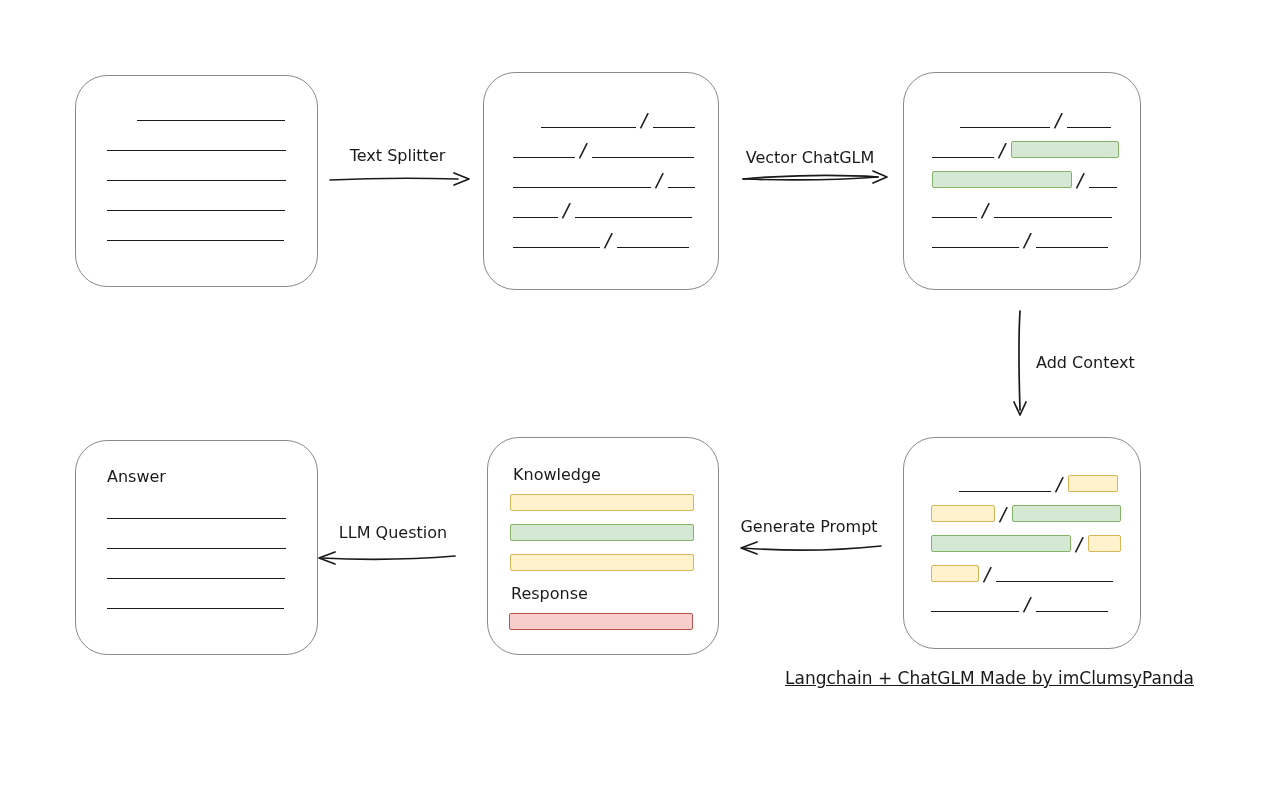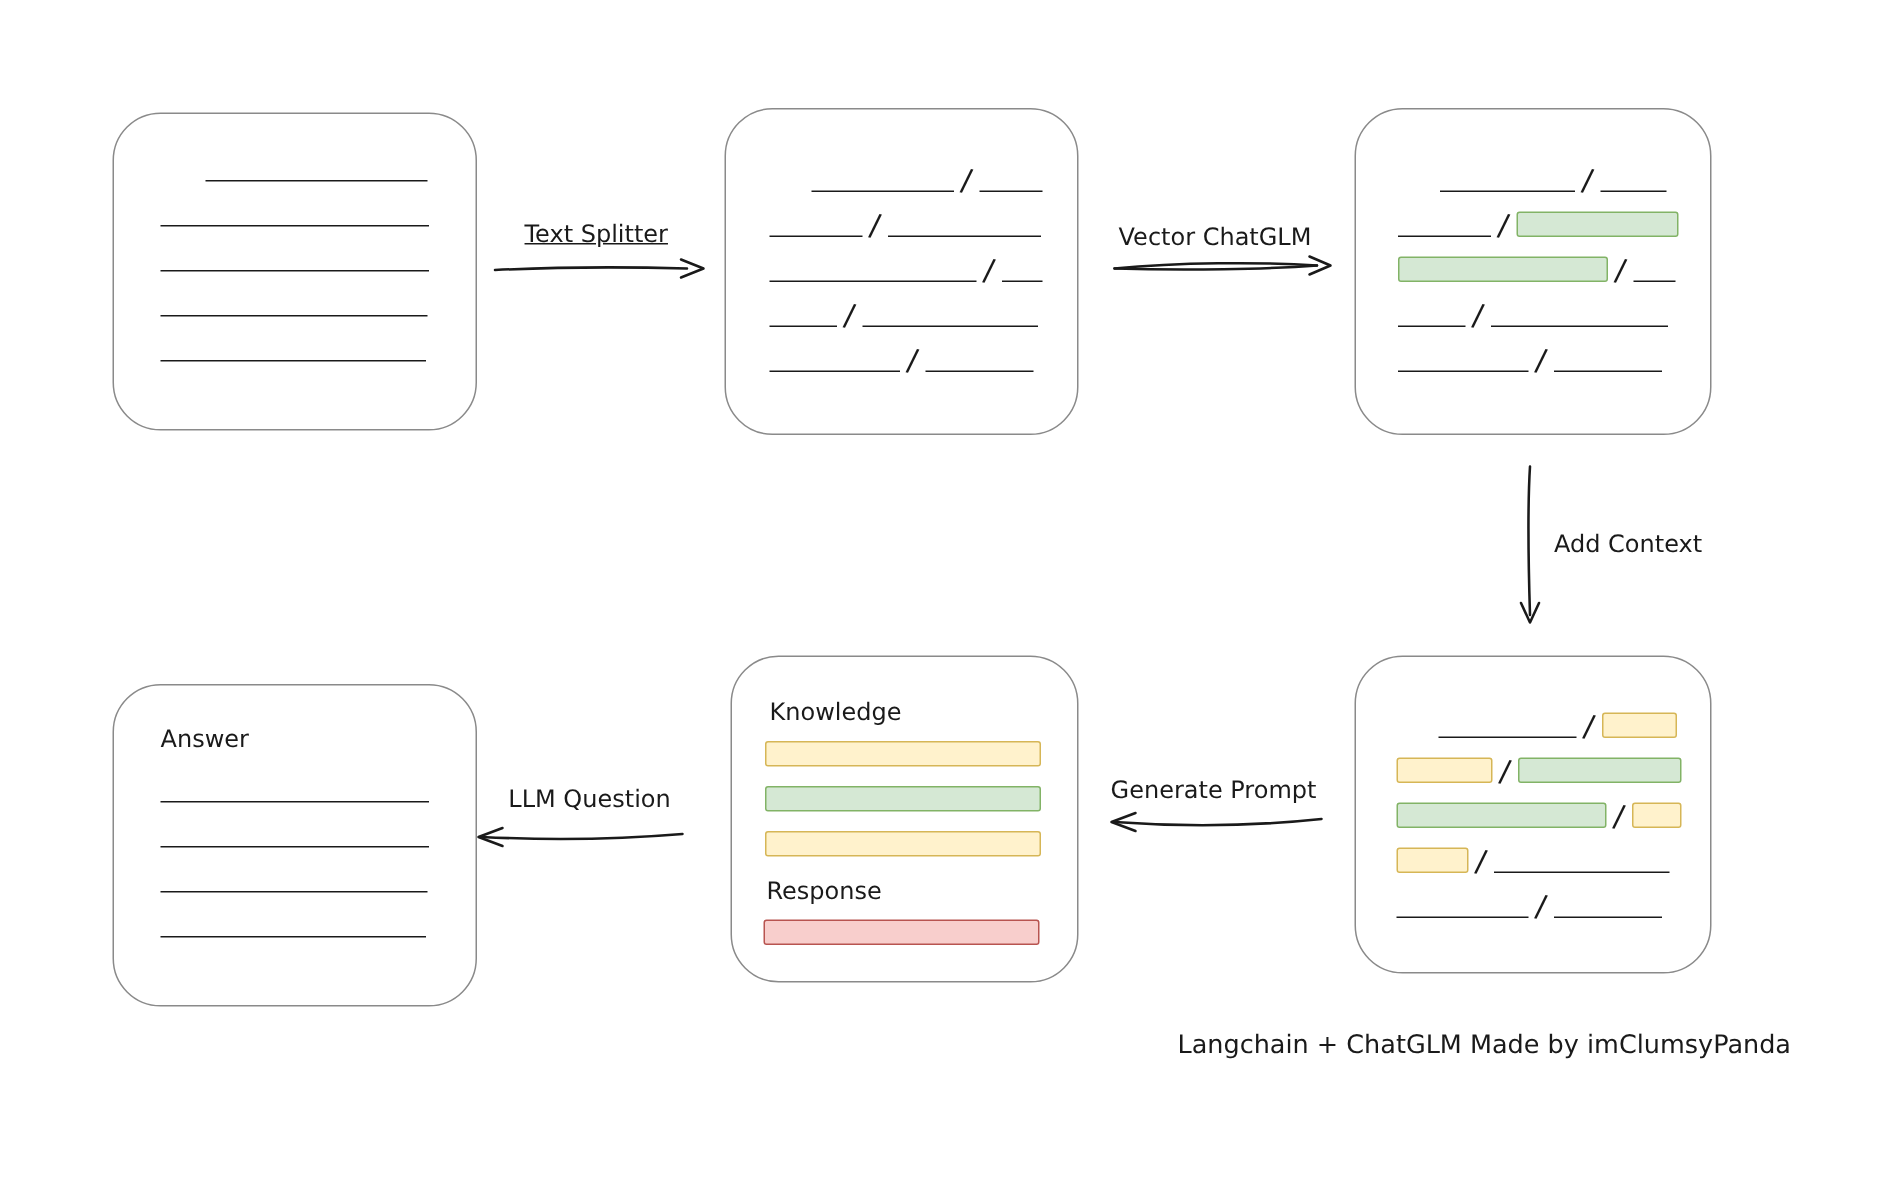--- a/index.html
+++ b/index.html
@@ -73,21 +73,21 @@
         </div>
         <div class="doc-row">
           <div class="seg-line" style="width: 178px;"></div>
         </div>
         <div class="doc-row">
           <div class="seg-line" style="width: 177px;"></div>
         </div>
       </div>
   </div>
 
-  <div class="flow-label" style="left:330px; top:146px; width:135px;text-decoration:underline;">Text Splitter</div>
+  <div class="flow-label" style="left:330px; top:146px; width:135px;">Text Splitter</div>
   <svg class="arrow" style="left:327px; top:169px;" width="145" height="22" viewBox="0 0 145 22">
     <path d="M3,11 C45,9 95,9 131,10"></path>
     <path d="M127,4 L142,10 L127,16"></path>
   </svg>
 
   <div class="node" style="left:483px; top:72px; width:236px; height:218px;">
     <div class="doc-rows" style="left:29px; top:25px;">
         <div class="doc-row" style="padding-left: 28px;">
           <div class="seg-line" style="width: 95px;"></div>
           <span class="seg-slash">/</span>
@@ -215,33 +215,33 @@
         </div>
       </div>
   </div>
 
   <div class="flow-label" style="left:328px; top:523px; width:130px;">LLM Question</div>
   <svg class="arrow" style="left:312px; top:548px;" width="146" height="20" viewBox="0 0 146 20">
     <path d="M143,8 C95,12 50,12 9,10"></path>
     <path d="M23,4 L7,10 L23,16"></path>
   </svg>
 
-  <div class="node" style="left:75px; top:456px; width:243px; height:215px;">
+  <div class="node" style="left:75px; top:440px; width:243px; height:215px;">
     <div class="inner-label" style="left:31px; top:26px;">Answer</div>
     <div class="doc-rows" style="left:31px; top:48px;">
         <div class="doc-row">
           <div class="seg-line" style="width: 179px;"></div>
         </div>
         <div class="doc-row">
           <div class="seg-line" style="width: 179px;"></div>
         </div>
         <div class="doc-row">
           <div class="seg-line" style="width: 178px;"></div>
         </div>
         <div class="doc-row">
           <div class="seg-line" style="width: 177px;"></div>
         </div>
       </div>
   </div>
 
-  <div class="caption" style="left:785px; top:687px;">Langchain + ChatGLM Made by imClumsyPanda</div>
+  <div class="caption" style="left:785px; top:668px;text-decoration:underline;">Langchain + ChatGLM Made by imClumsyPanda</div>
 
 </div>
 
 </body></html>

